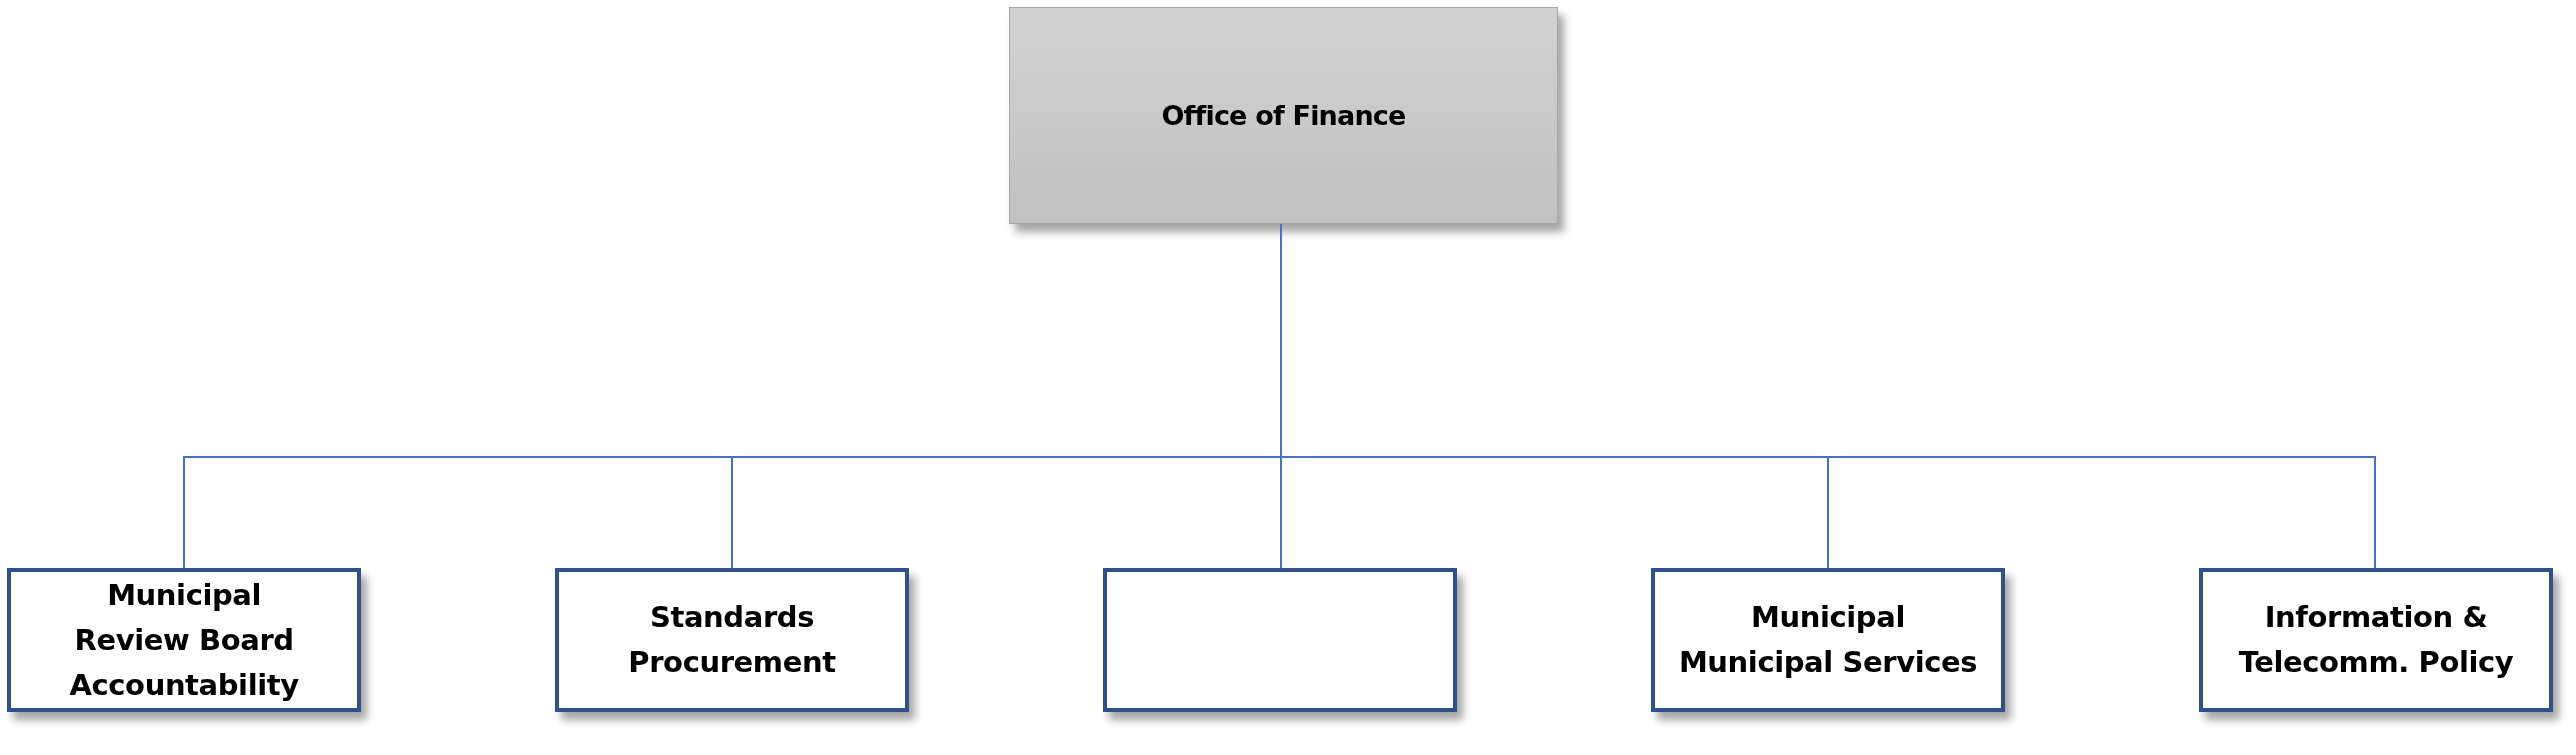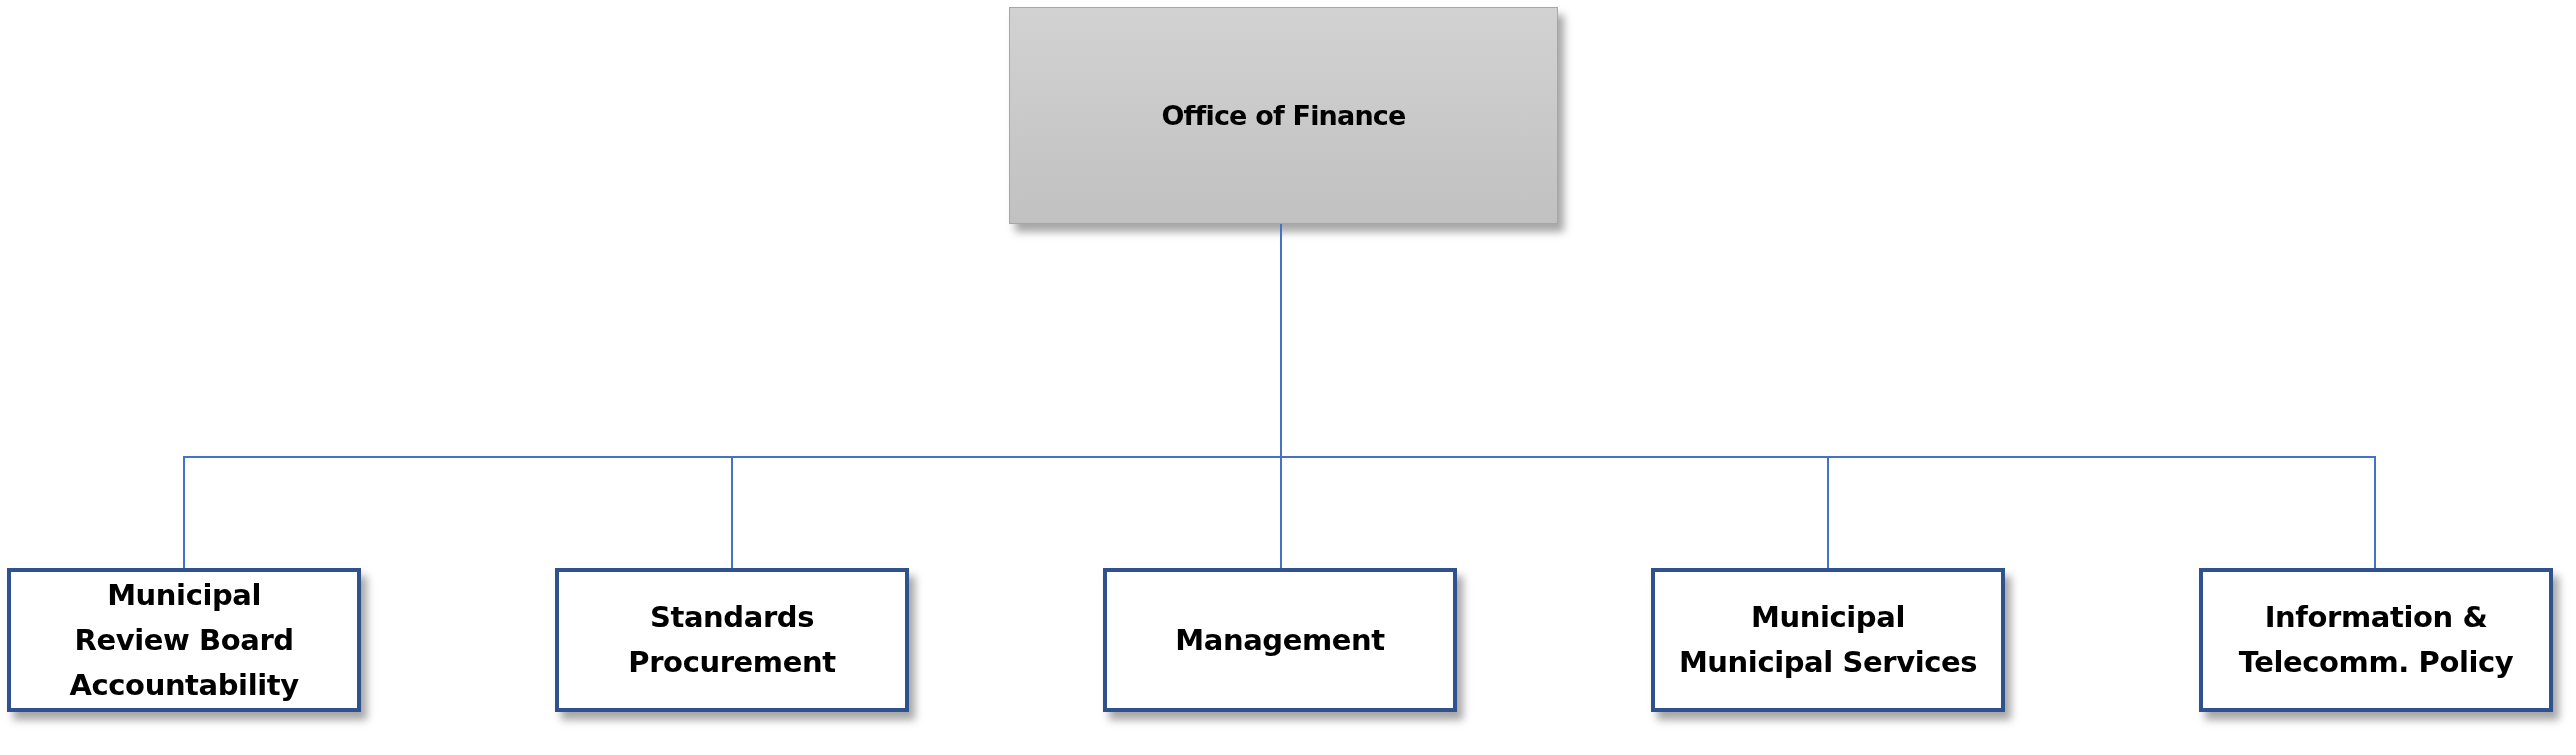--- a/index.html
+++ b/index.html
@@ -48,21 +48,20 @@
 
 <div class="child-box" style="left:555px;">
   <div class="child-label">
     <span>Standards</span>
     <span>Procurement</span>
   </div>
 </div>
 
 <div class="child-box" style="left:1103px;">
   <div class="child-label">
-    <span>Management</span>
   </div>
 </div>
 
 <div class="child-box" style="left:1651px;">
   <div class="child-label">
     <span>Municipal</span>
     <span>Municipal Services</span>
   </div>
 </div>
 

